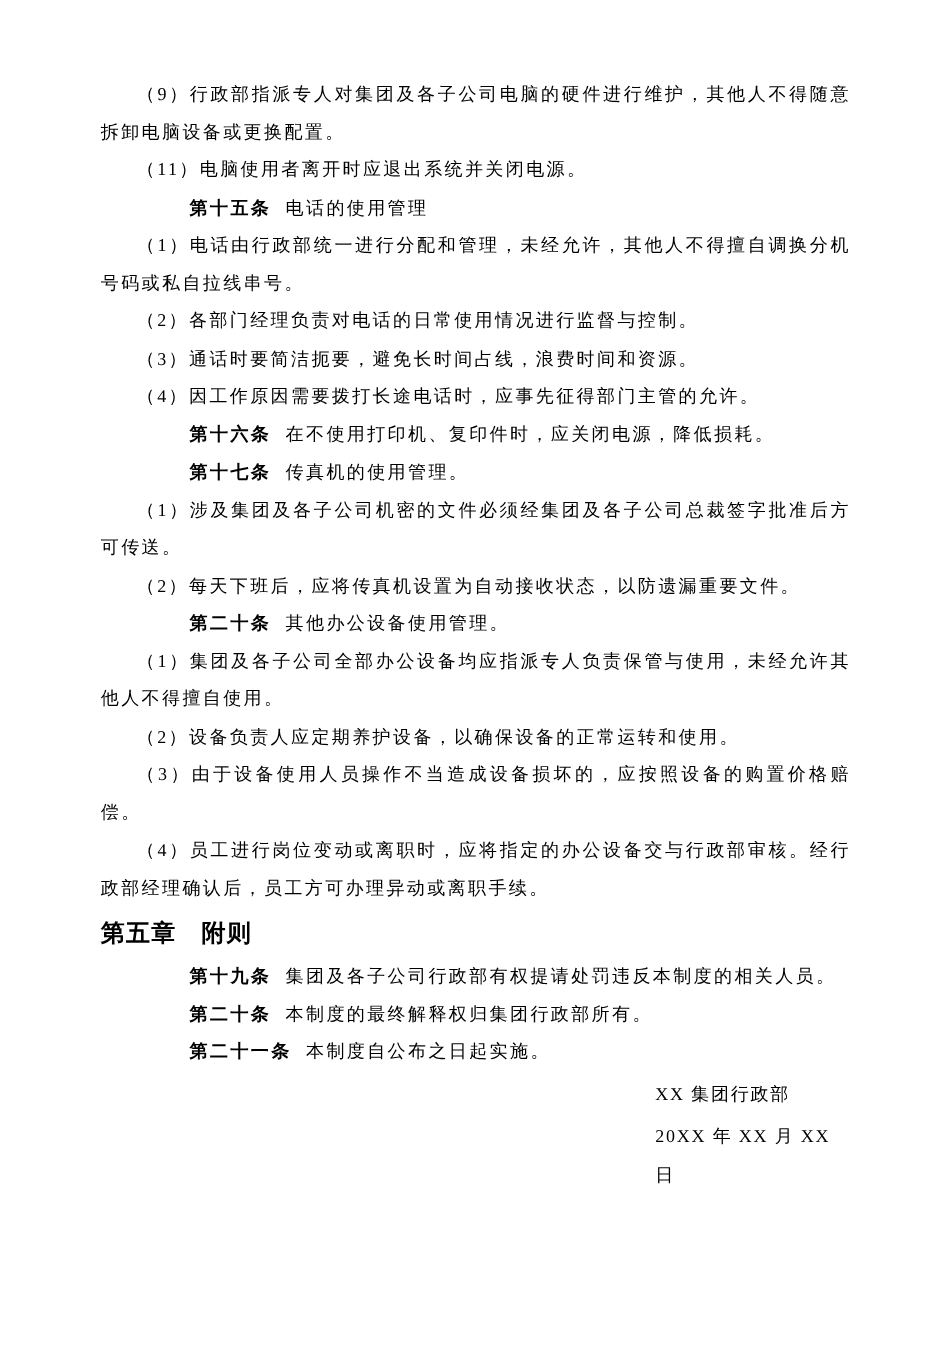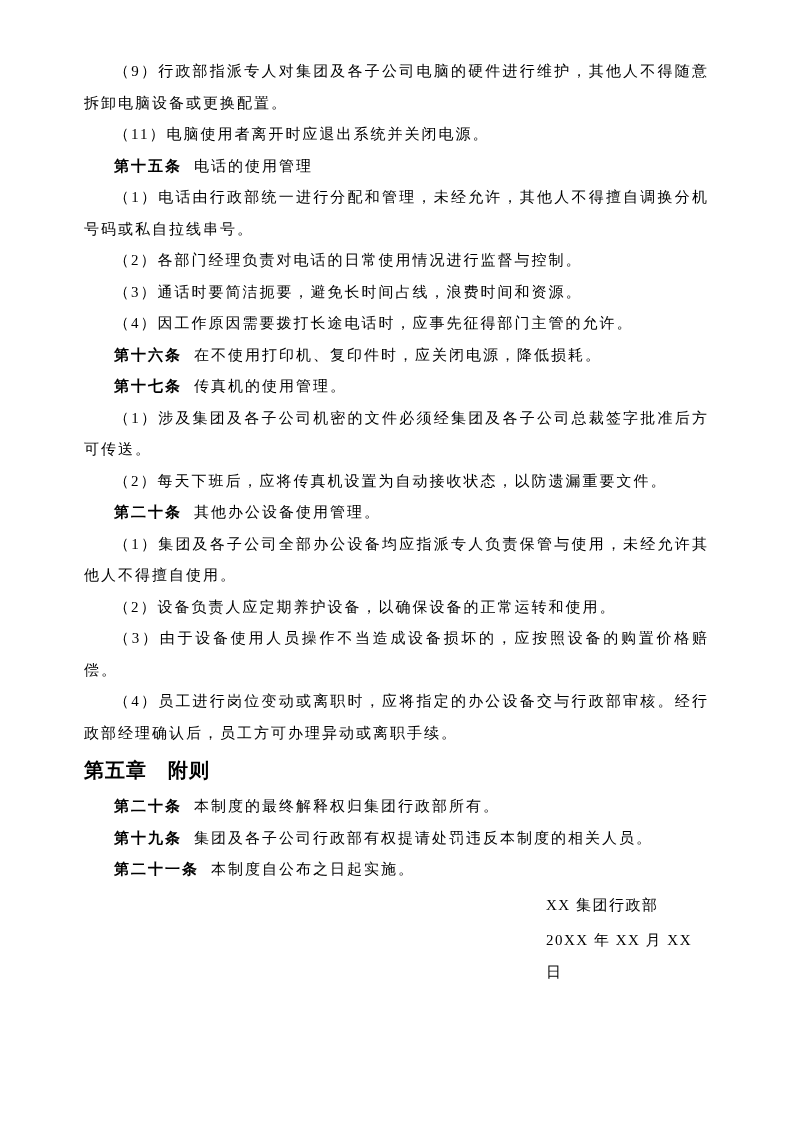--- a/index.html
+++ b/index.html
@@ -12,36 +12,37 @@
     width: 793px;
     height: 1122px;
     background: #ffffff;
     color: #000000;
     font-family: "Liberation Serif", serif;
     overflow: hidden;
   }
   .content {
     position: absolute;
     left: 84px;
-    top: 56px;
+    top: 64px;
     width: 625px;
   }
   p.para {
     margin: 0;
     font-size: 15px;
     line-height: 31.5px;
     letter-spacing: 2px;
     text-align: justify;
     text-justify: inter-character;
     text-indent: 2em;
     word-break: break-all;
   }
   .lbl {
     font-weight: bold;
     margin-right: 0.8em;
+    margin-left: 44px;
   }
   h2.chapter {
     margin: 0;
     font-size: 20px;
     font-weight: bold;
     line-height: 42px;
     letter-spacing: 1px;
     text-indent: 0;
   }
   .sig {
@@ -81,23 +82,23 @@
 
     <p class="para"><b class="lbl">第二十条</b><span>其他办公设备使用管理。</span></p>
 
     <p class="para">（1）集团及各子公司全部办公设备均应指派专人负责保管与使用，未经允许其他人不得擅自使用。</p>
     <p class="para">（2）设备负责人应定期养护设备，以确保设备的正常运转和使用。</p>
     <p class="para">（3）由于设备使用人员操作不当造成设备损坏的，应按照设备的购置价格赔偿。</p>
     <p class="para">（4）员工进行岗位变动或离职时，应将指定的办公设备交与行政部审核。经行政部经理确认后，员工方可办理异动或离职手续。</p>
 
     <h2 class="chapter">第五章　附则</h2>
 
+    <p class="para"><b class="lbl">第十九条</b><span>集团及各子公司行政部有权提请处罚违反本制度的相关人员。</span></p>
+
     <p class="para"><b class="lbl">第二十条</b><span>本制度的最终解释权归集团行政部所有。</span></p>
-
-    <p class="para"><b class="lbl">第十九条</b><span>集团及各子公司行政部有权提请处罚违反本制度的相关人员。</span></p>
 
     <p class="para"><b class="lbl">第二十一条</b><span>本制度自公布之日起实施。</span></p>
 
     <div class="sig">
       <p>XX 集团行政部</p>
       <p>20XX 年 XX 月 XX 日</p>
     </div>
 
   </div>
 </div>

